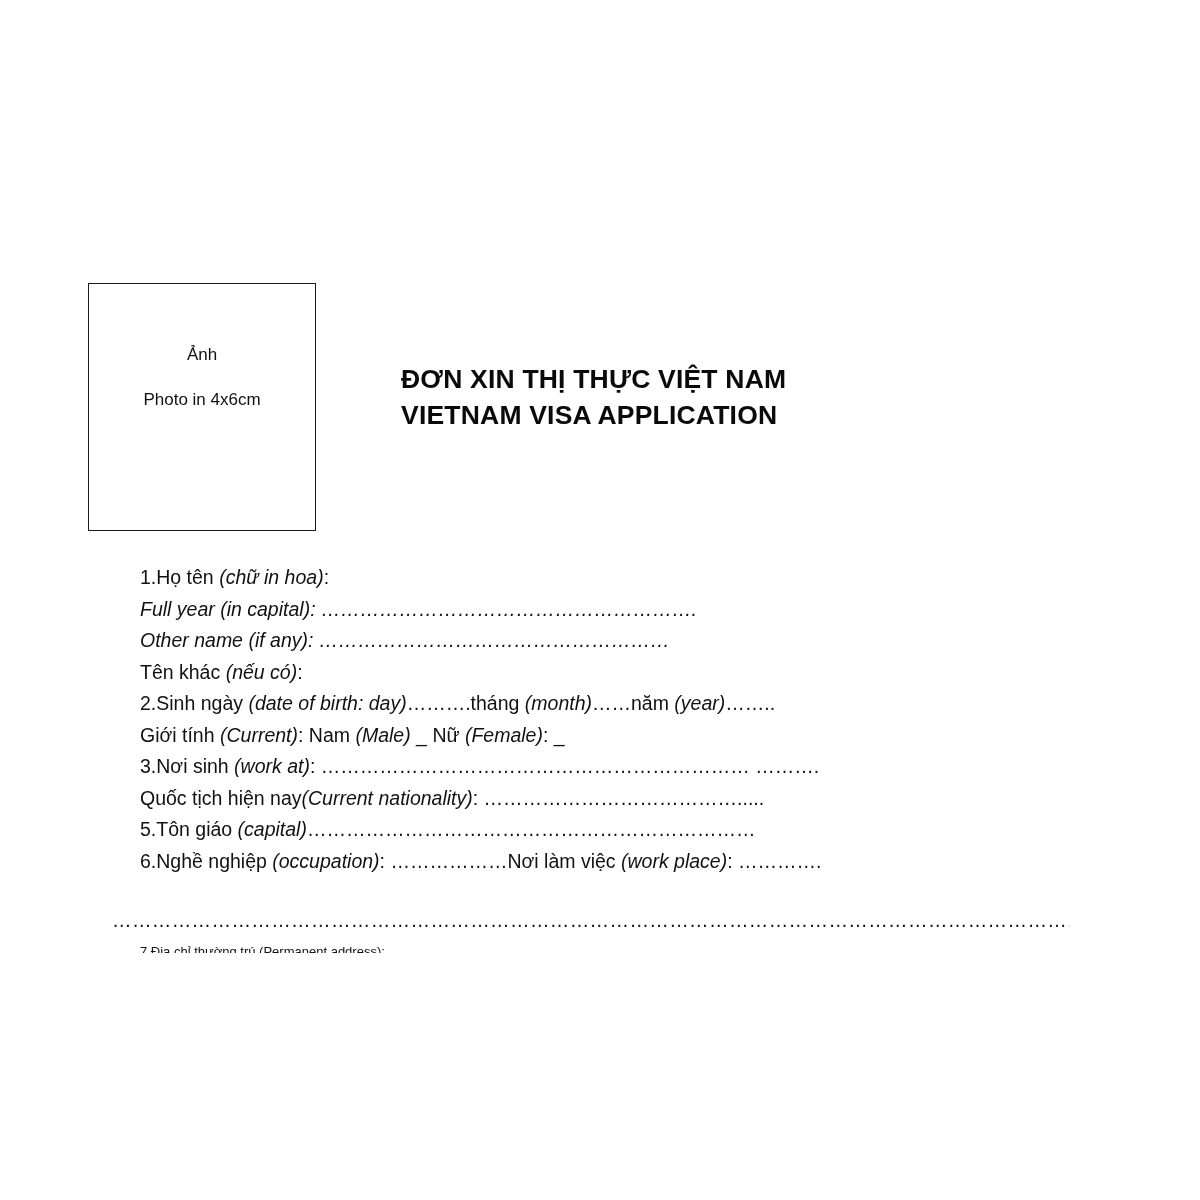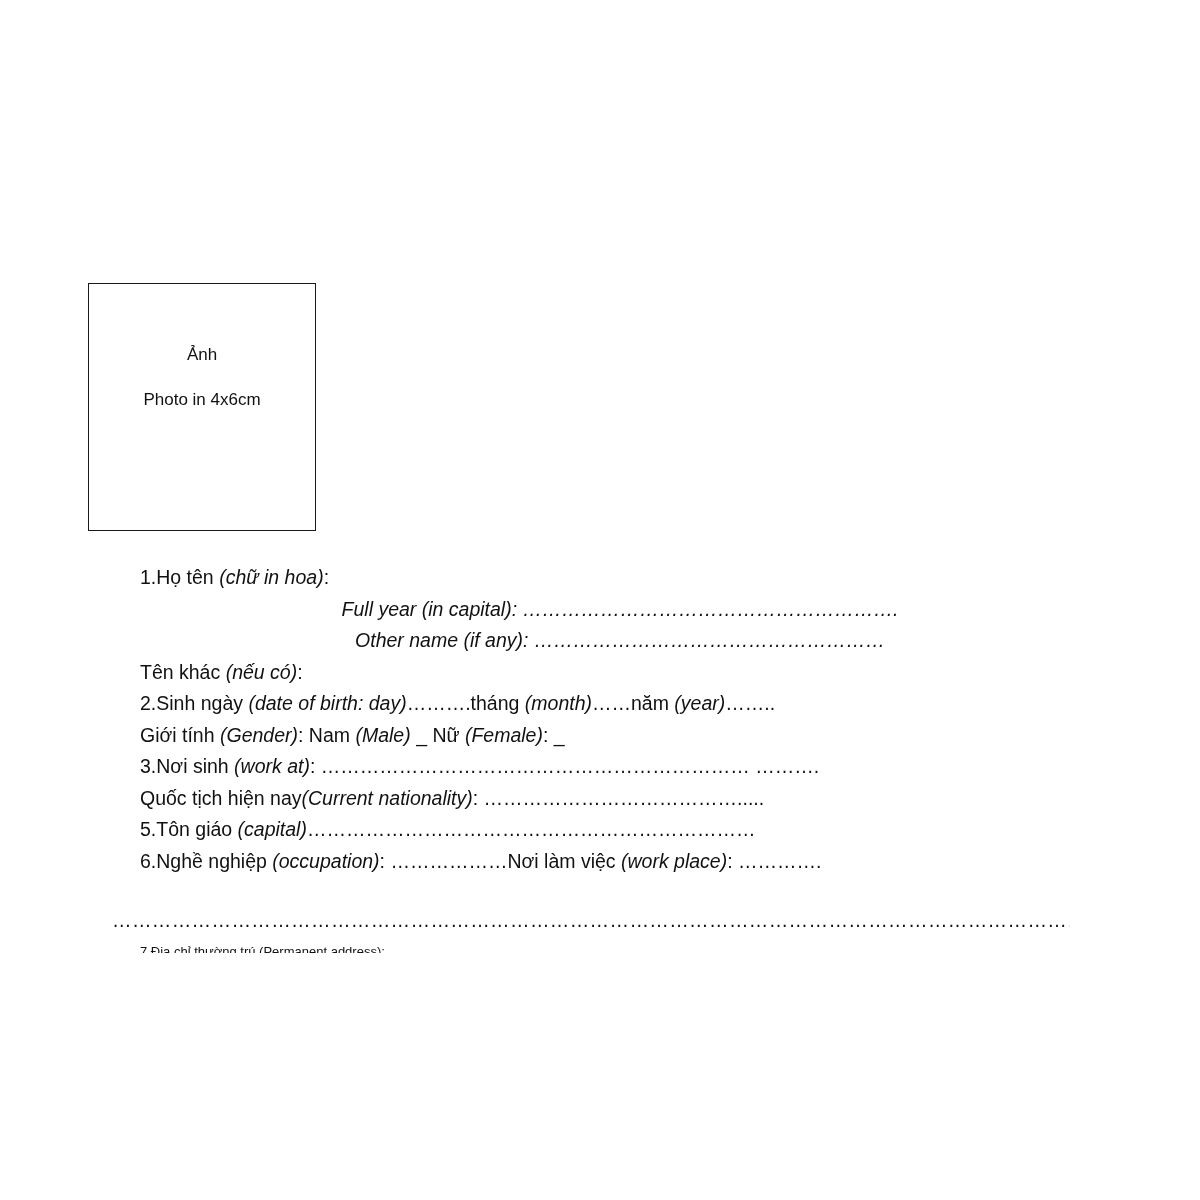--- a/index.html
+++ b/index.html
@@ -86,21 +86,21 @@
     top: 562px;
     width: 960px;
     font-size: 19.5px;
     line-height: 31.5px;
     color: #111111;
   }
   .form-line {
     white-space: nowrap;
     height: 31.5px;
   }
-  .it { font-style: italic; text-align: center; }
+  .it { font-style: italic; }
 
   .long-dotted {
     position: absolute;
     left: 112px;
     top: 908px;
     width: 958px;
     font-size: 19.5px;
     line-height: 24px;
     color: #111111;
     letter-spacing: 0.4px;
@@ -129,30 +129,34 @@
 
   <div class="header">
 
     <div class="photo-box">
       <div class="photo-box-inner">
         <div class="photo-label-vn">Ảnh</div>
         <div class="photo-label-en">Photo in 4x6cm</div>
       </div>
     </div>
 
+    <div class="title-block">
+      <div class="title-line">ĐƠN XIN THỊ THỰC VIỆT NAM</div>
+      <div class="title-line">VIETNAM VISA APPLICATION</div>
+    </div>
 
   </div>
 
   <div class="form">
     <div class="form-line">1.Họ tên <span class="it">(chữ in hoa)</span>:</div>
     <div class="form-line it">Full year (in capital): ………………………………………………….</div>
     <div class="form-line it">Other name (if any): ………………………………………………</div>
     <div class="form-line">Tên khác <span class="it">(nếu có)</span>:</div>
     <div class="form-line">2.Sinh ngày <span class="it">(date of birth: day)</span>……….tháng <span class="it">(month)</span>……năm <span class="it">(year)</span>……..</div>
-    <div class="form-line">Giới tính <span class="it">(Gender)</span>: Nam <span class="it">(Male)</span> _ Nữ <span class="it">(Female)</span>: _</div>
+    <div class="form-line">Giới tính <span class="it">(Current)</span>: Nam <span class="it">(Male)</span> _ Nữ <span class="it">(Female)</span>: _</div>
     <div class="form-line">3.Nơi sinh <span class="it">(work at)</span>: ………………………………………………………… ……….</div>
     <div class="form-line">Quốc tịch hiện nay<span class="it">(Current nationality)</span>: ………………………………….....</div>
     <div class="form-line">5.Tôn giáo <span class="it">(capital)</span>……………………………………………………………</div>
     <div class="form-line">6.Nghề nghiệp <span class="it">(occupation)</span>: ………………Nơi làm việc <span class="it">(work place)</span>: ………….</div>
   </div>
 
   <div class="long-dotted">……………………………………………………………………………………………………………………………………………………………………</div>
 
   <div class="clipped-line">7.Địa chỉ thường trú (Permanent address):</div>
 

